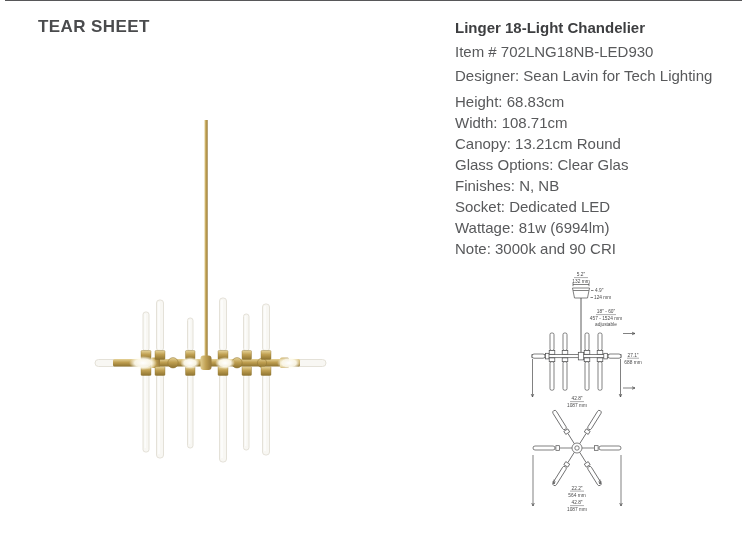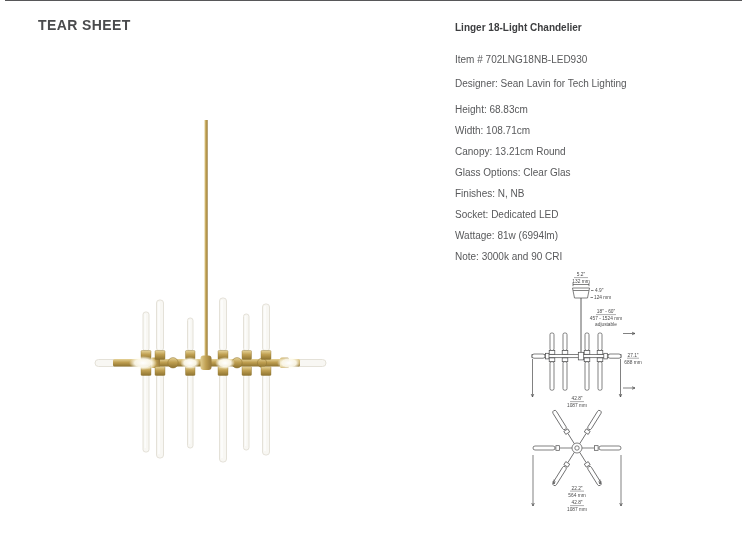--- a/index.html
+++ b/index.html
@@ -1,23 +1,23 @@
 <!DOCTYPE html>
 <html><head>
 <meta charset="utf-8">
 <style>
   html,body{margin:0;padding:0;background:#ffffff;}
   #page{position:relative;width:750px;height:544px;background:#ffffff;overflow:hidden;
         font-family:"Liberation Sans","DejaVu Sans",sans-serif;-webkit-font-smoothing:antialiased;}
   #top-rule{position:absolute;left:5px;right:8px;top:0;height:1px;background:#3a3a3c;opacity:.85;}
-  #tear-title{position:absolute;left:38px;top:17px;font-size:14px;font-weight:700;
+  #tear-title{position:absolute;left:38px;top:17px;font-size:17px;font-weight:700;
               letter-spacing:.4px;color:#4a4b4d;}
-  #info{position:absolute;left:455px;top:20px;width:290px;color:#58595b;font-size:10px;line-height:16px;}
+  #info{position:absolute;left:455px;top:20px;width:290px;color:#58595b;font-size:15px;line-height:16px;}
   #info .prod-name{font-weight:700;color:#3d3e40;}
-  #info .item-no{margin-top:16px;}
+  #info .item-no{margin-top:8px;}
   #info .designer{margin-top:8px;}
   #info .specs{margin-top:7px;}
   #info .specs div{line-height:21px;}
   #photo{position:absolute;left:85px;top:108px;}
   #drawings{position:absolute;left:518px;top:263px;}
   .dwg-text{fill:#4a4a4b;font-family:"Liberation Sans","DejaVu Sans",sans-serif;}
 </style>
 </head>
 <body>
 

